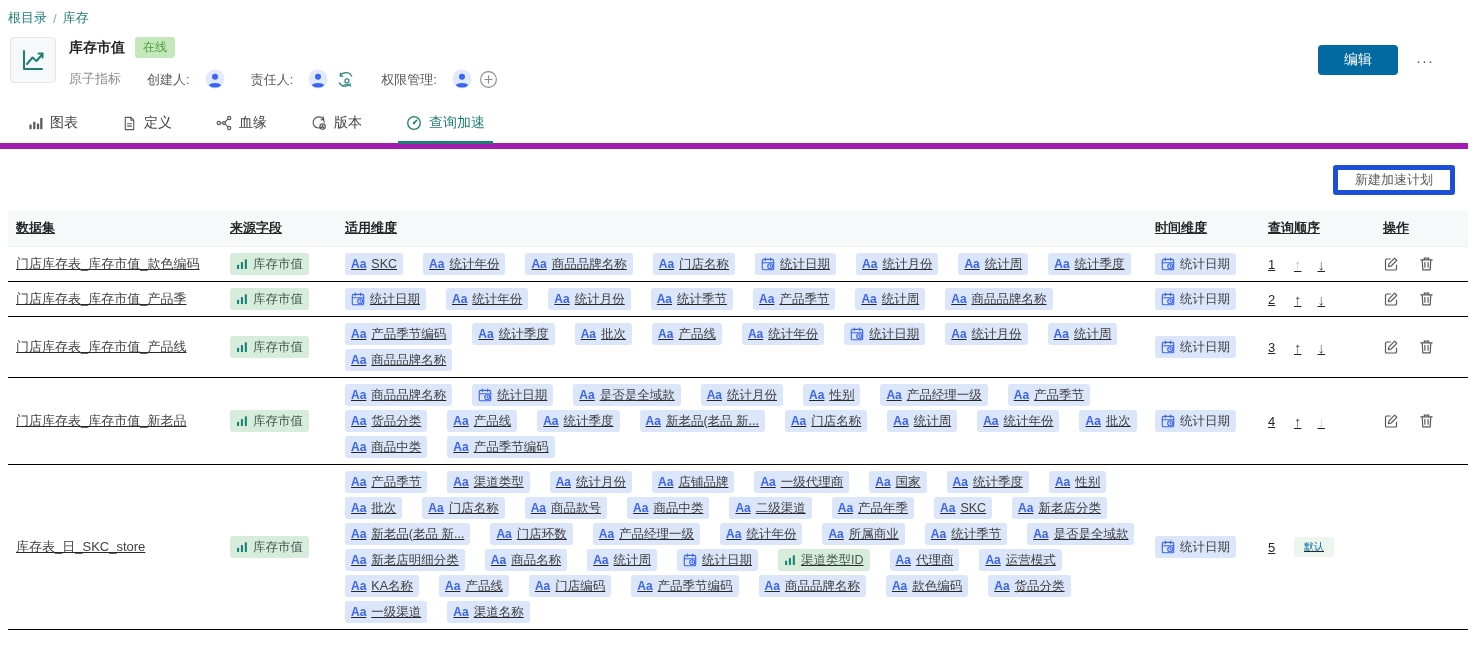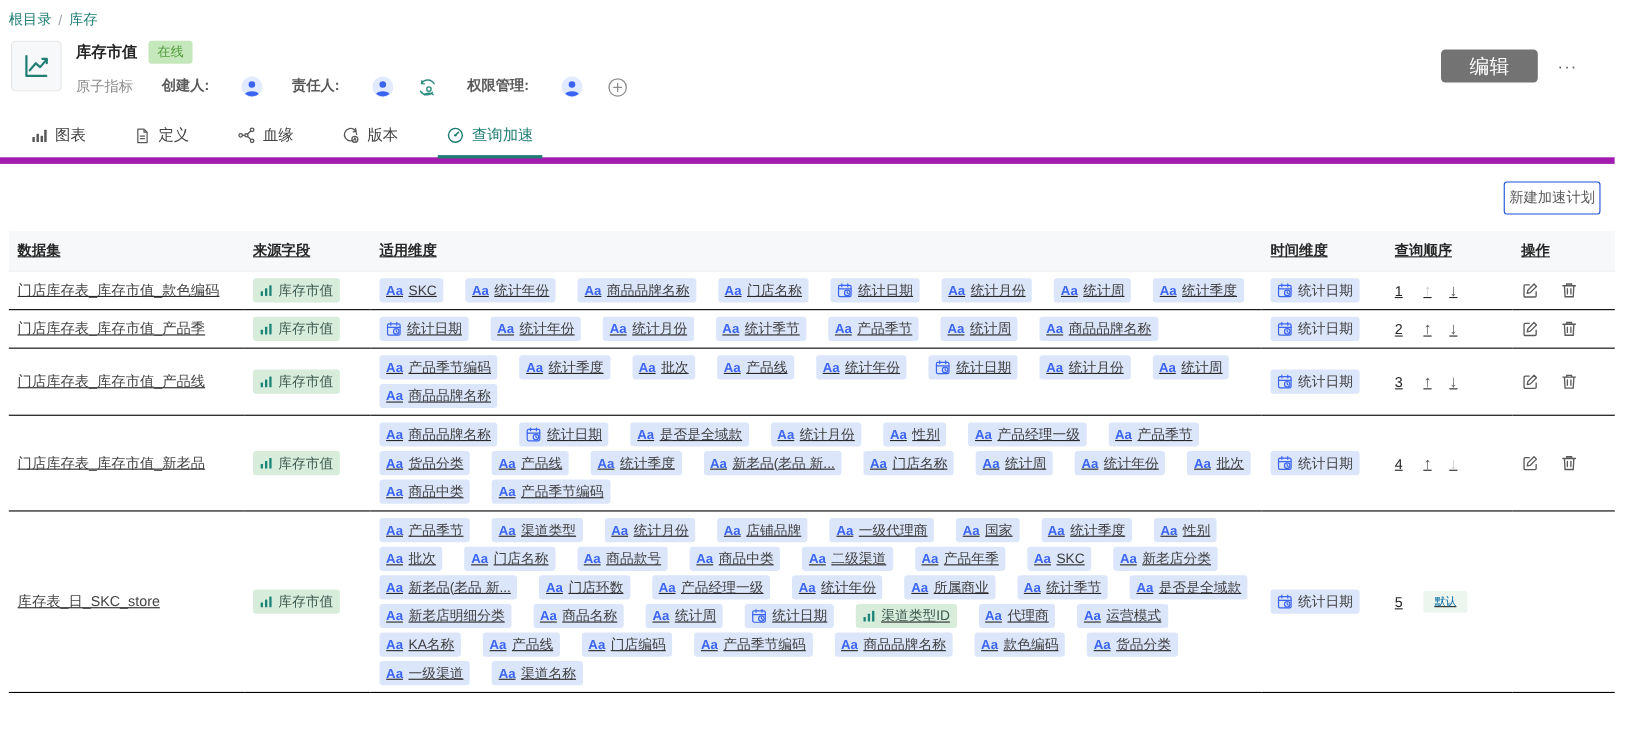--- a/index.html
+++ b/index.html
@@ -11,35 +11,35 @@
   
   .header{display:flex;align-items:flex-start;padding:10px 16px 0 10px;}
   .metric-icon-box{width:44px;height:44px;border:1px solid #e6e6e6;background:#f7f8f9;border-radius:4px;display:flex;align-items:center;justify-content:center;}
   .header-info{margin-left:13px;flex:1;}
   .title-row{display:flex;align-items:center;margin-top:0px;}
   .title{font-size:14px;font-weight:bold;color:#262626;}
   .badge-online{margin-left:10px;background:#c5e7bc;color:#4f9d3a;font-size:12px;padding:2px 8px;border-radius:3px;}
   .meta-row{display:flex;align-items:center;margin-top:11px;font-size:13px;color:#595959;}
   .meta-type{color:#8c8c8c;margin-right:26px;}
   .meta-label{margin-right:8px;}
-  .meta-group{display:flex;align-items:flex-start;margin-right:26px;gap:21px;font-weight:bold;}
+  .meta-group{display:flex;align-items:flex-end;margin-right:26px;gap:7px;}
   .avatar,.icon-btn{width:20px;height:20px;display:inline-flex;align-items:center;justify-content:center;cursor:pointer;}
   .header-actions{display:flex;align-items:center;margin-top:8px;}
-  .edit-btn{background:#737373;color:#fff;border:none;border-radius:4px;height:30px;padding:0 26px;font-size:18px;cursor:pointer;font-family:inherit;}
+  .edit-btn{background:#0369a1;color:#fff;border:none;border-radius:4px;height:30px;padding:0 26px;font-size:14px;cursor:pointer;font-family:inherit;}
   .more-btn{margin:0 18px 0 18px;color:#595959;font-size:15px;letter-spacing:1px;cursor:pointer;user-select:none;}
   
   .tabs{display:flex;align-items:stretch;height:40px;border-bottom:6px solid #a21caf;margin-top:14px;padding-left:20px;}
   .tab{display:flex;align-items:center;gap:7px;padding:0 8px;margin-right:28px;font-size:14px;color:#434343;cursor:pointer;position:relative;}
   .tab .tab-icon{display:inline-flex;color:#595959;}
   .tab.active{color:#1f7e74;}
   .tab.active .tab-icon{color:#1f7e74;}
   .tab.active::after{content:"";position:absolute;left:0;right:0;bottom:-1px;height:3px;background:#1f7e74;}
   
   .toolbar{display:flex;justify-content:flex-end;padding:16px 13px 15px 0;}
-  .new-plan-btn{background:#fff;border:1px solid #1d4ed8;border-radius:3px;height:30px;padding:0 4px;font-size:13px;color:#595959;cursor:pointer;font-family:inherit;}
+  .new-plan-btn{background:#fff;border:5px solid #1d4ed8;border-radius:3px;height:30px;padding:0 17px;font-size:13px;color:#595959;cursor:pointer;font-family:inherit;}
   
   .table-wrap{margin:0 8px;text-decoration:underline;}
   table{border-collapse:collapse;table-layout:fixed;width:1465px;font-size:13px;}
   col.c1{width:214px}col.c2{width:115px}col.c3{width:810px}col.c4{width:113px}col.c5{width:115px}col.c6{width:98px}
   thead th{background:#f7f8fa;text-align:left;font-weight:600;color:#262626;padding:9px 8px;font-size:13px;}
   tbody td{border-bottom:1px solid #000000;vertical-align:middle;padding:6px 8px;color:#434343;}
   tbody tr:first-child td{border-top:1px solid #f0f0f0;}
   td.dataset{font-size:13px;color:#434343;}
   .dims{display:flex;flex-wrap:wrap;gap:4px 20px;padding-right:2px;}
   .tag{display:inline-flex;align-items:center;gap:5px;height:22px;padding:0 6px;border-radius:3px;font-size:12.5px;color:#404040;background:#dbe6fa;white-space:nowrap;}

